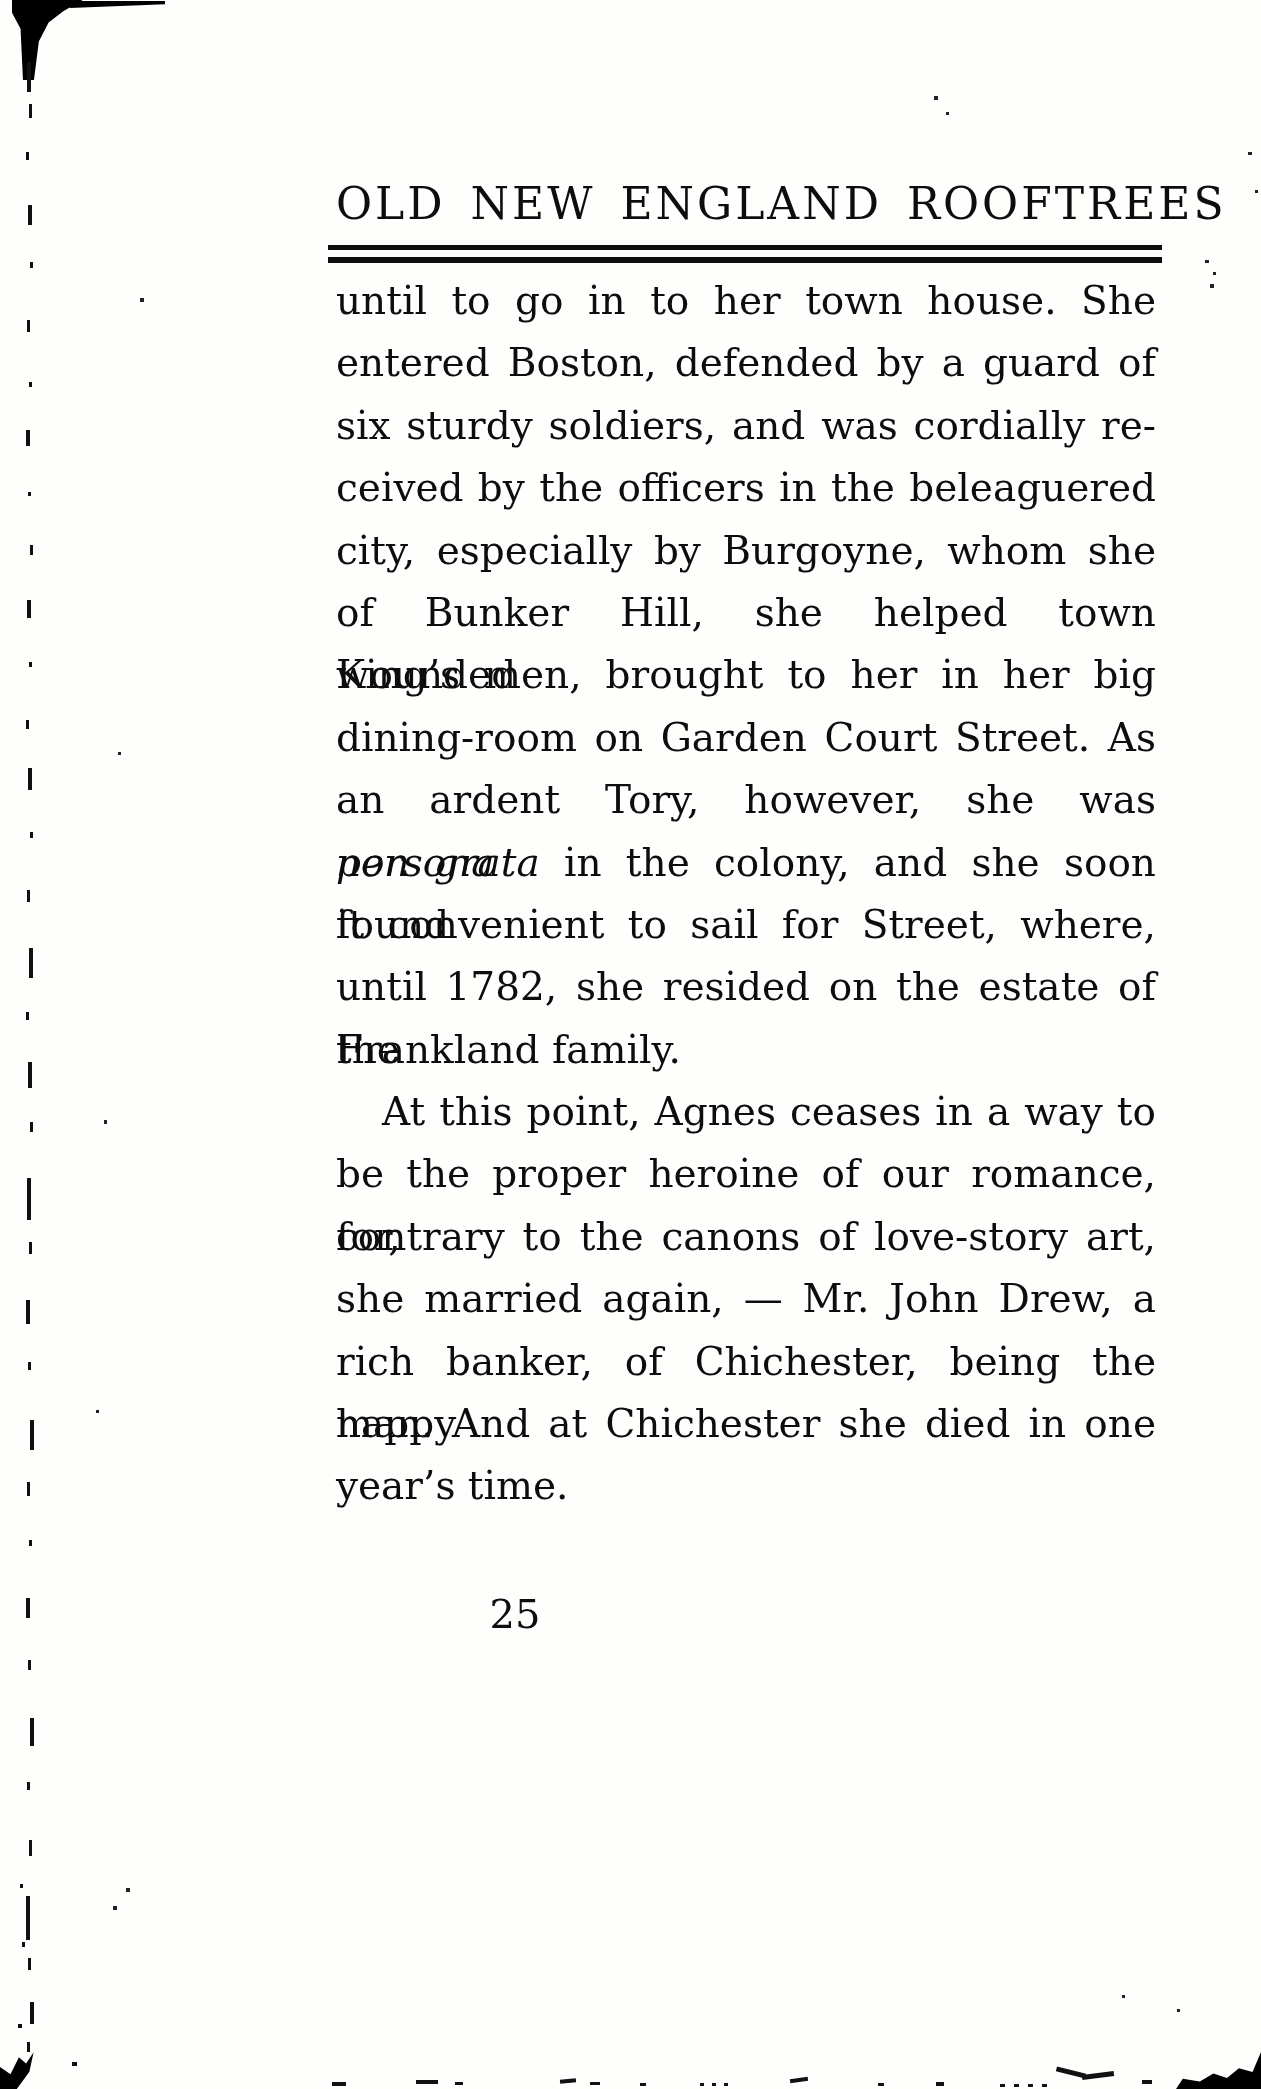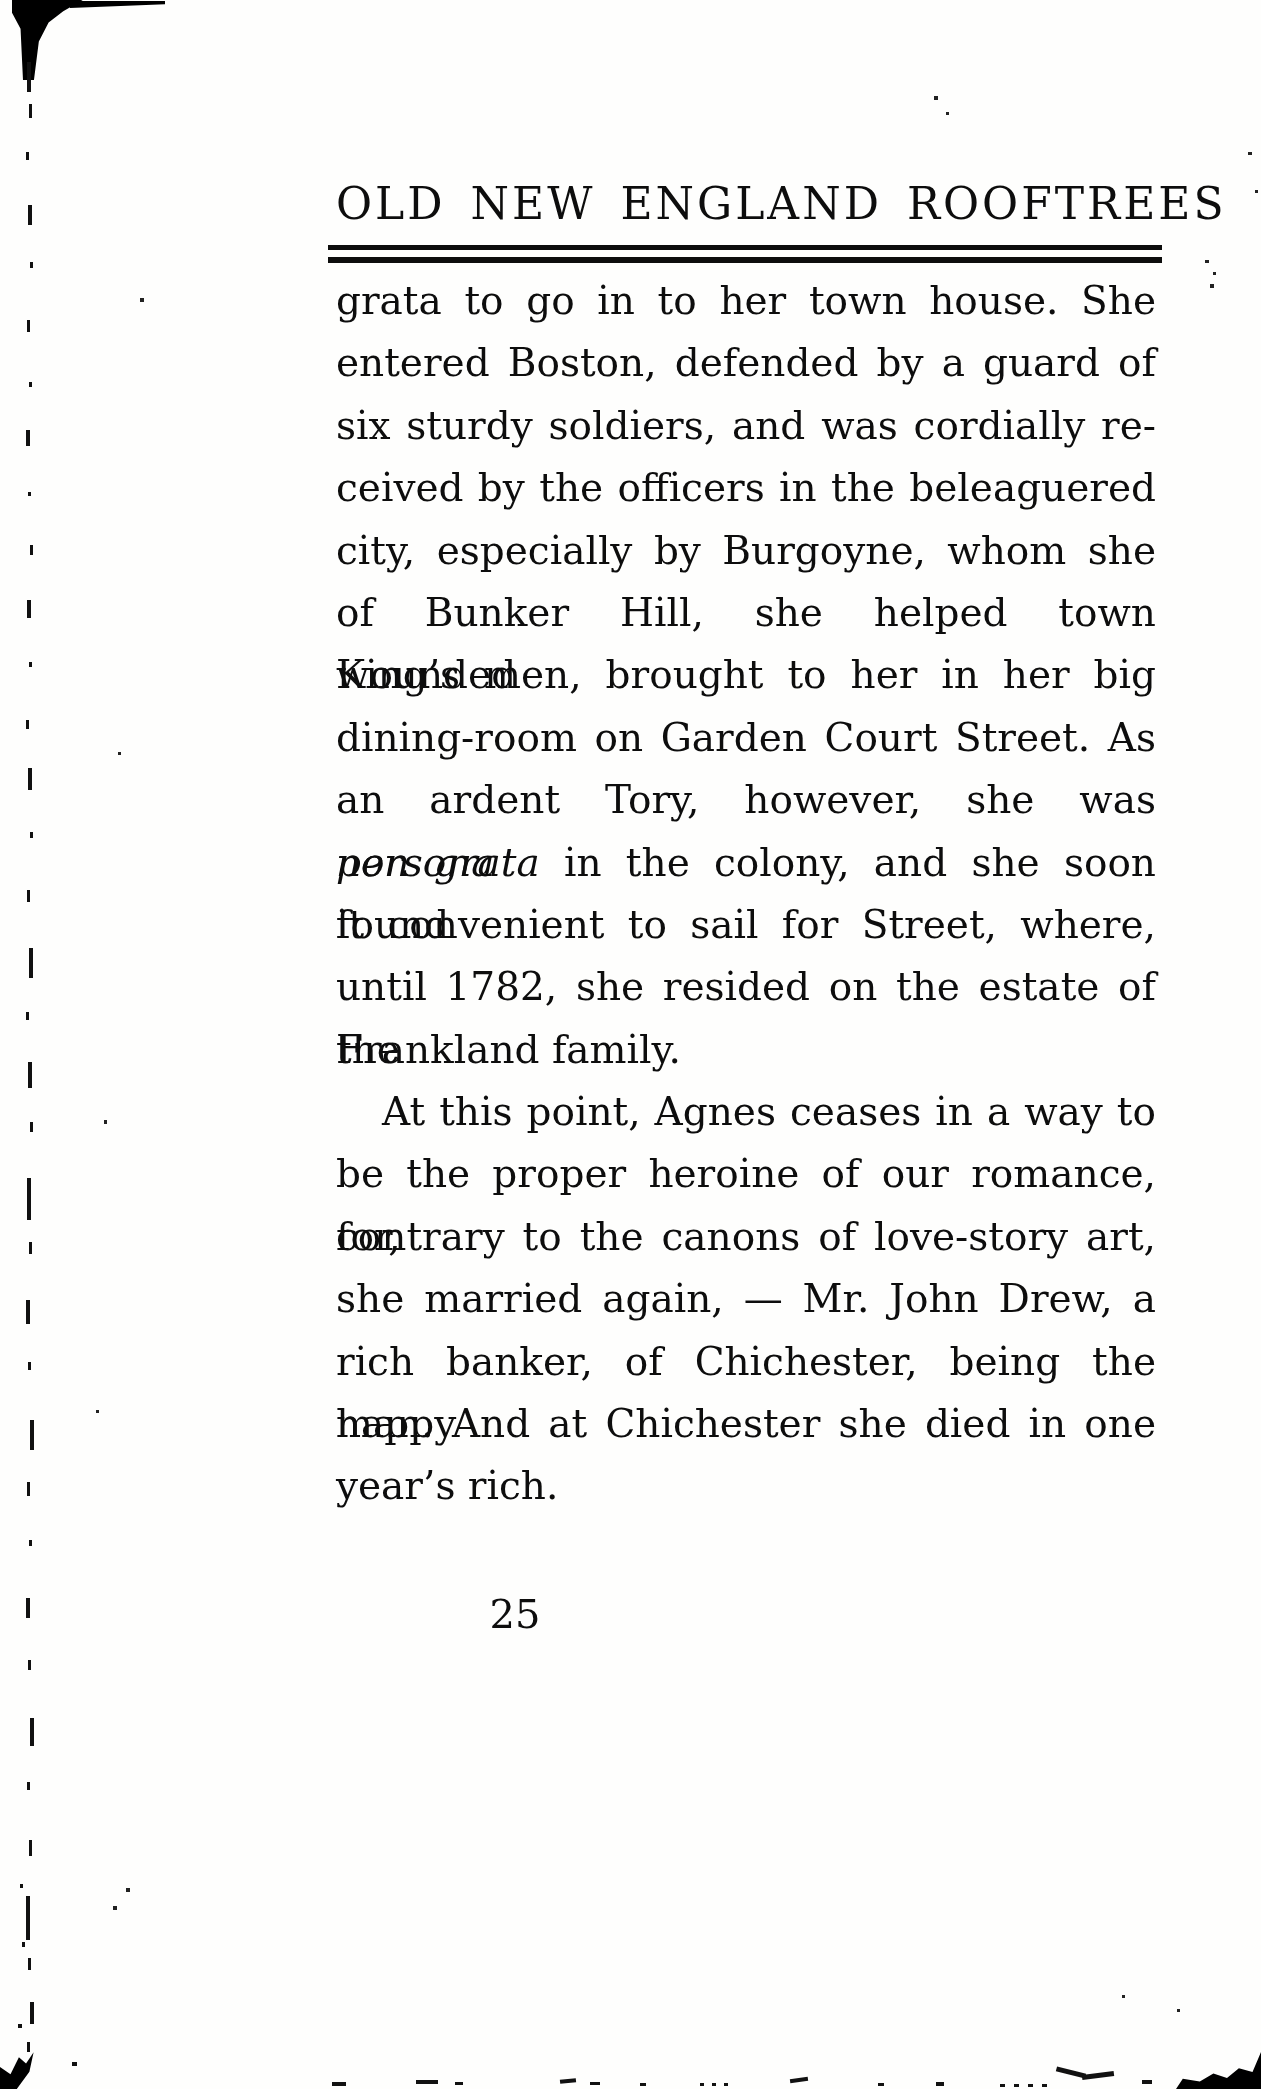--- a/index.html
+++ b/index.html
@@ -121,40 +121,40 @@
 
   <div class="corner-tl"></div>
   <div class="corner-tl-streak"></div>
 
   <div class="running-header">OLD NEW ENGLAND ROOFTREES</div>
 
   <div class="rule rule-top"></div>
   <div class="rule rule-bottom"></div>
 
   <div class="body-text">
-      <div class="line"><span>grata to go in to her town house.  She</span></div>
+      <div class="line"><span>until to go in to her town house.  She</span></div>
       <div class="line"><span>entered Boston, defended by a guard of</span></div>
       <div class="line"><span>six sturdy soldiers, and was cordially re-</span></div>
       <div class="line"><span>ceived by the officers in the beleaguered</span></div>
       <div class="line"><span>city, especially by Burgoyne, whom she</span></div>
       <div class="line"><span>of Bunker Hill, she helped town wounded</span></div>
       <div class="line"><span>King’s men, brought to her in her big</span></div>
       <div class="line"><span>dining-room on Garden Court Street.  As</span></div>
       <div class="line"><span>an ardent Tory, however, she was </span><span class="italic">persona</span></div>
       <div class="line"><span class="italic">non grata</span><span> in the colony, and she soon found</span></div>
       <div class="line"><span>it convenient to sail for Street, where,</span></div>
       <div class="line"><span>until 1782, she resided on the estate of the</span></div>
       <div class="line no-justify"><span>Frankland family.</span></div>
       <div class="line indent"><span>At this point, Agnes ceases in a way to</span></div>
       <div class="line"><span>be the proper heroine of our romance, for,</span></div>
       <div class="line"><span>contrary to the canons of love-story art,</span></div>
       <div class="line"><span>she married again, — Mr. John Drew, a</span></div>
       <div class="line"><span>rich banker, of Chichester, being the happy</span></div>
       <div class="line"><span>man.  And at Chichester she died in one</span></div>
-      <div class="line no-justify"><span>year’s rich.</span></div>
+      <div class="line no-justify"><span>year’s time.</span></div>
     </div>
 
   <div class="page-number">25</div>
 
   <div id="left-edge-marks">
       <div class="artifact" style="left: 27px; top: 62px; width: 4px; height: 30px;"></div>
       <div class="artifact" style="left: 29px; top: 104px; width: 3px; height: 14px;"></div>
       <div class="artifact" style="left: 26px; top: 152px; width: 3px; height: 8px;"></div>
       <div class="artifact" style="left: 28px; top: 205px; width: 4px; height: 20px;"></div>
       <div class="artifact" style="left: 30px; top: 262px; width: 3px; height: 6px;"></div>

